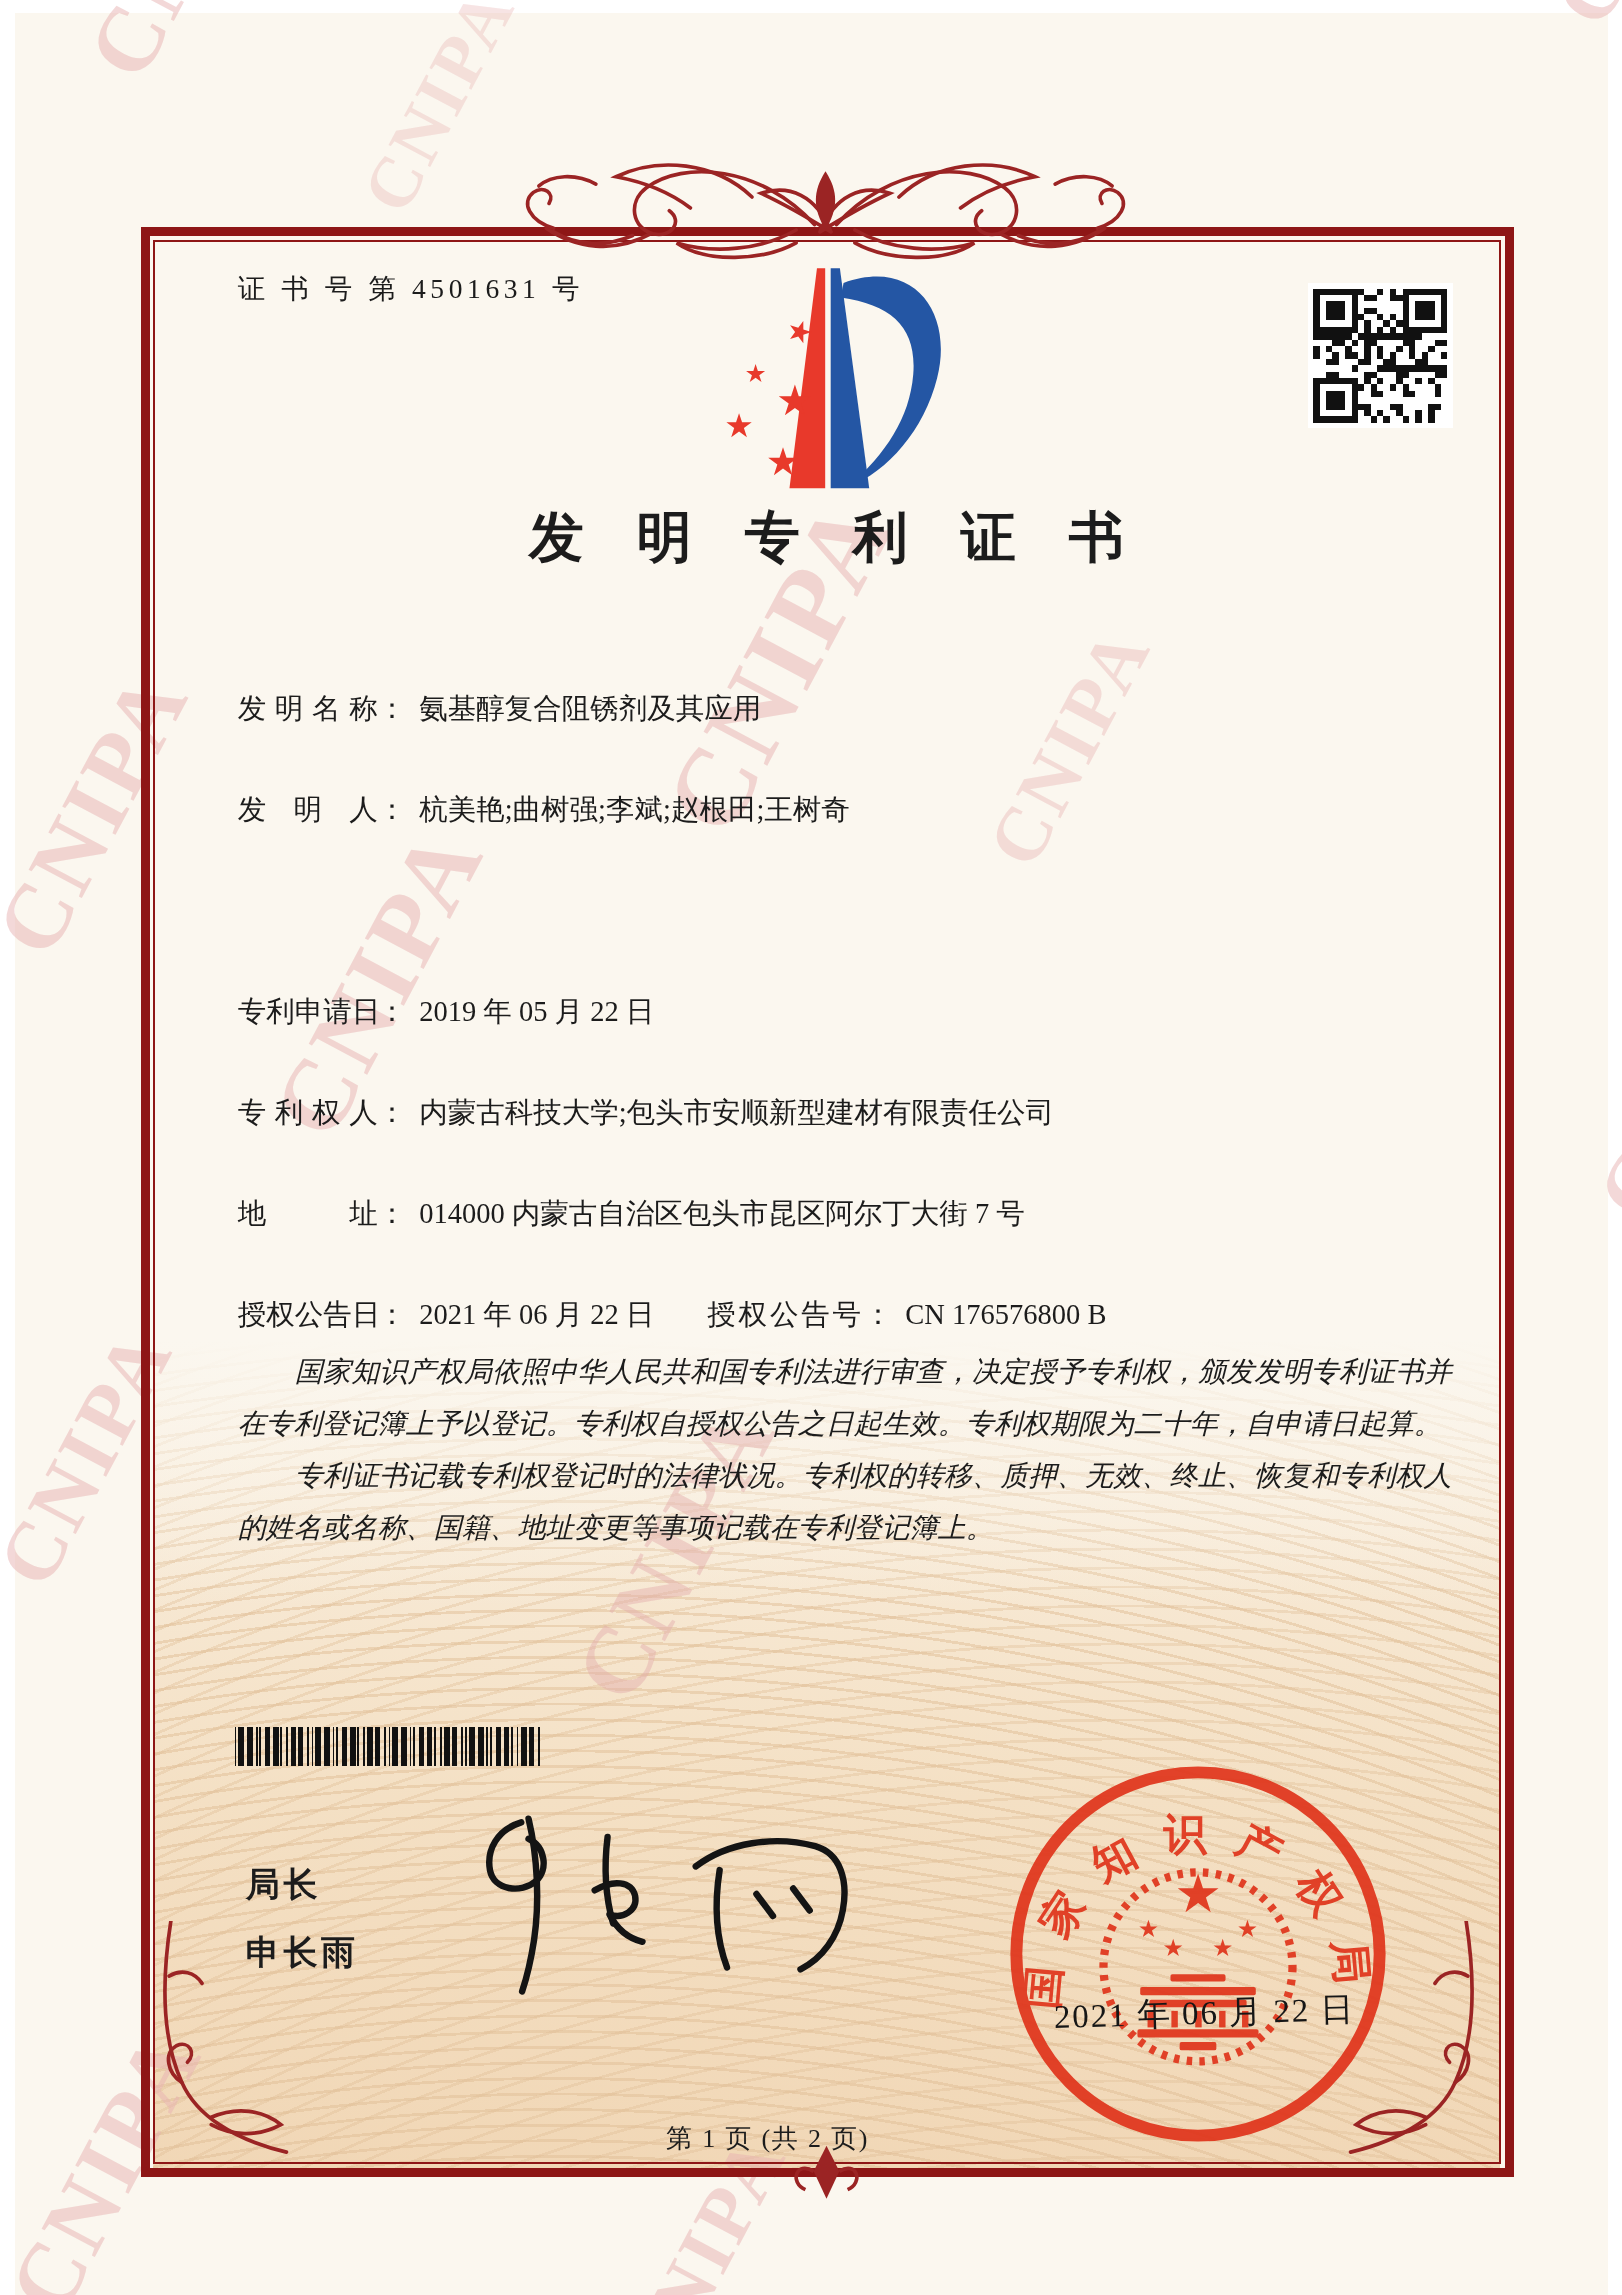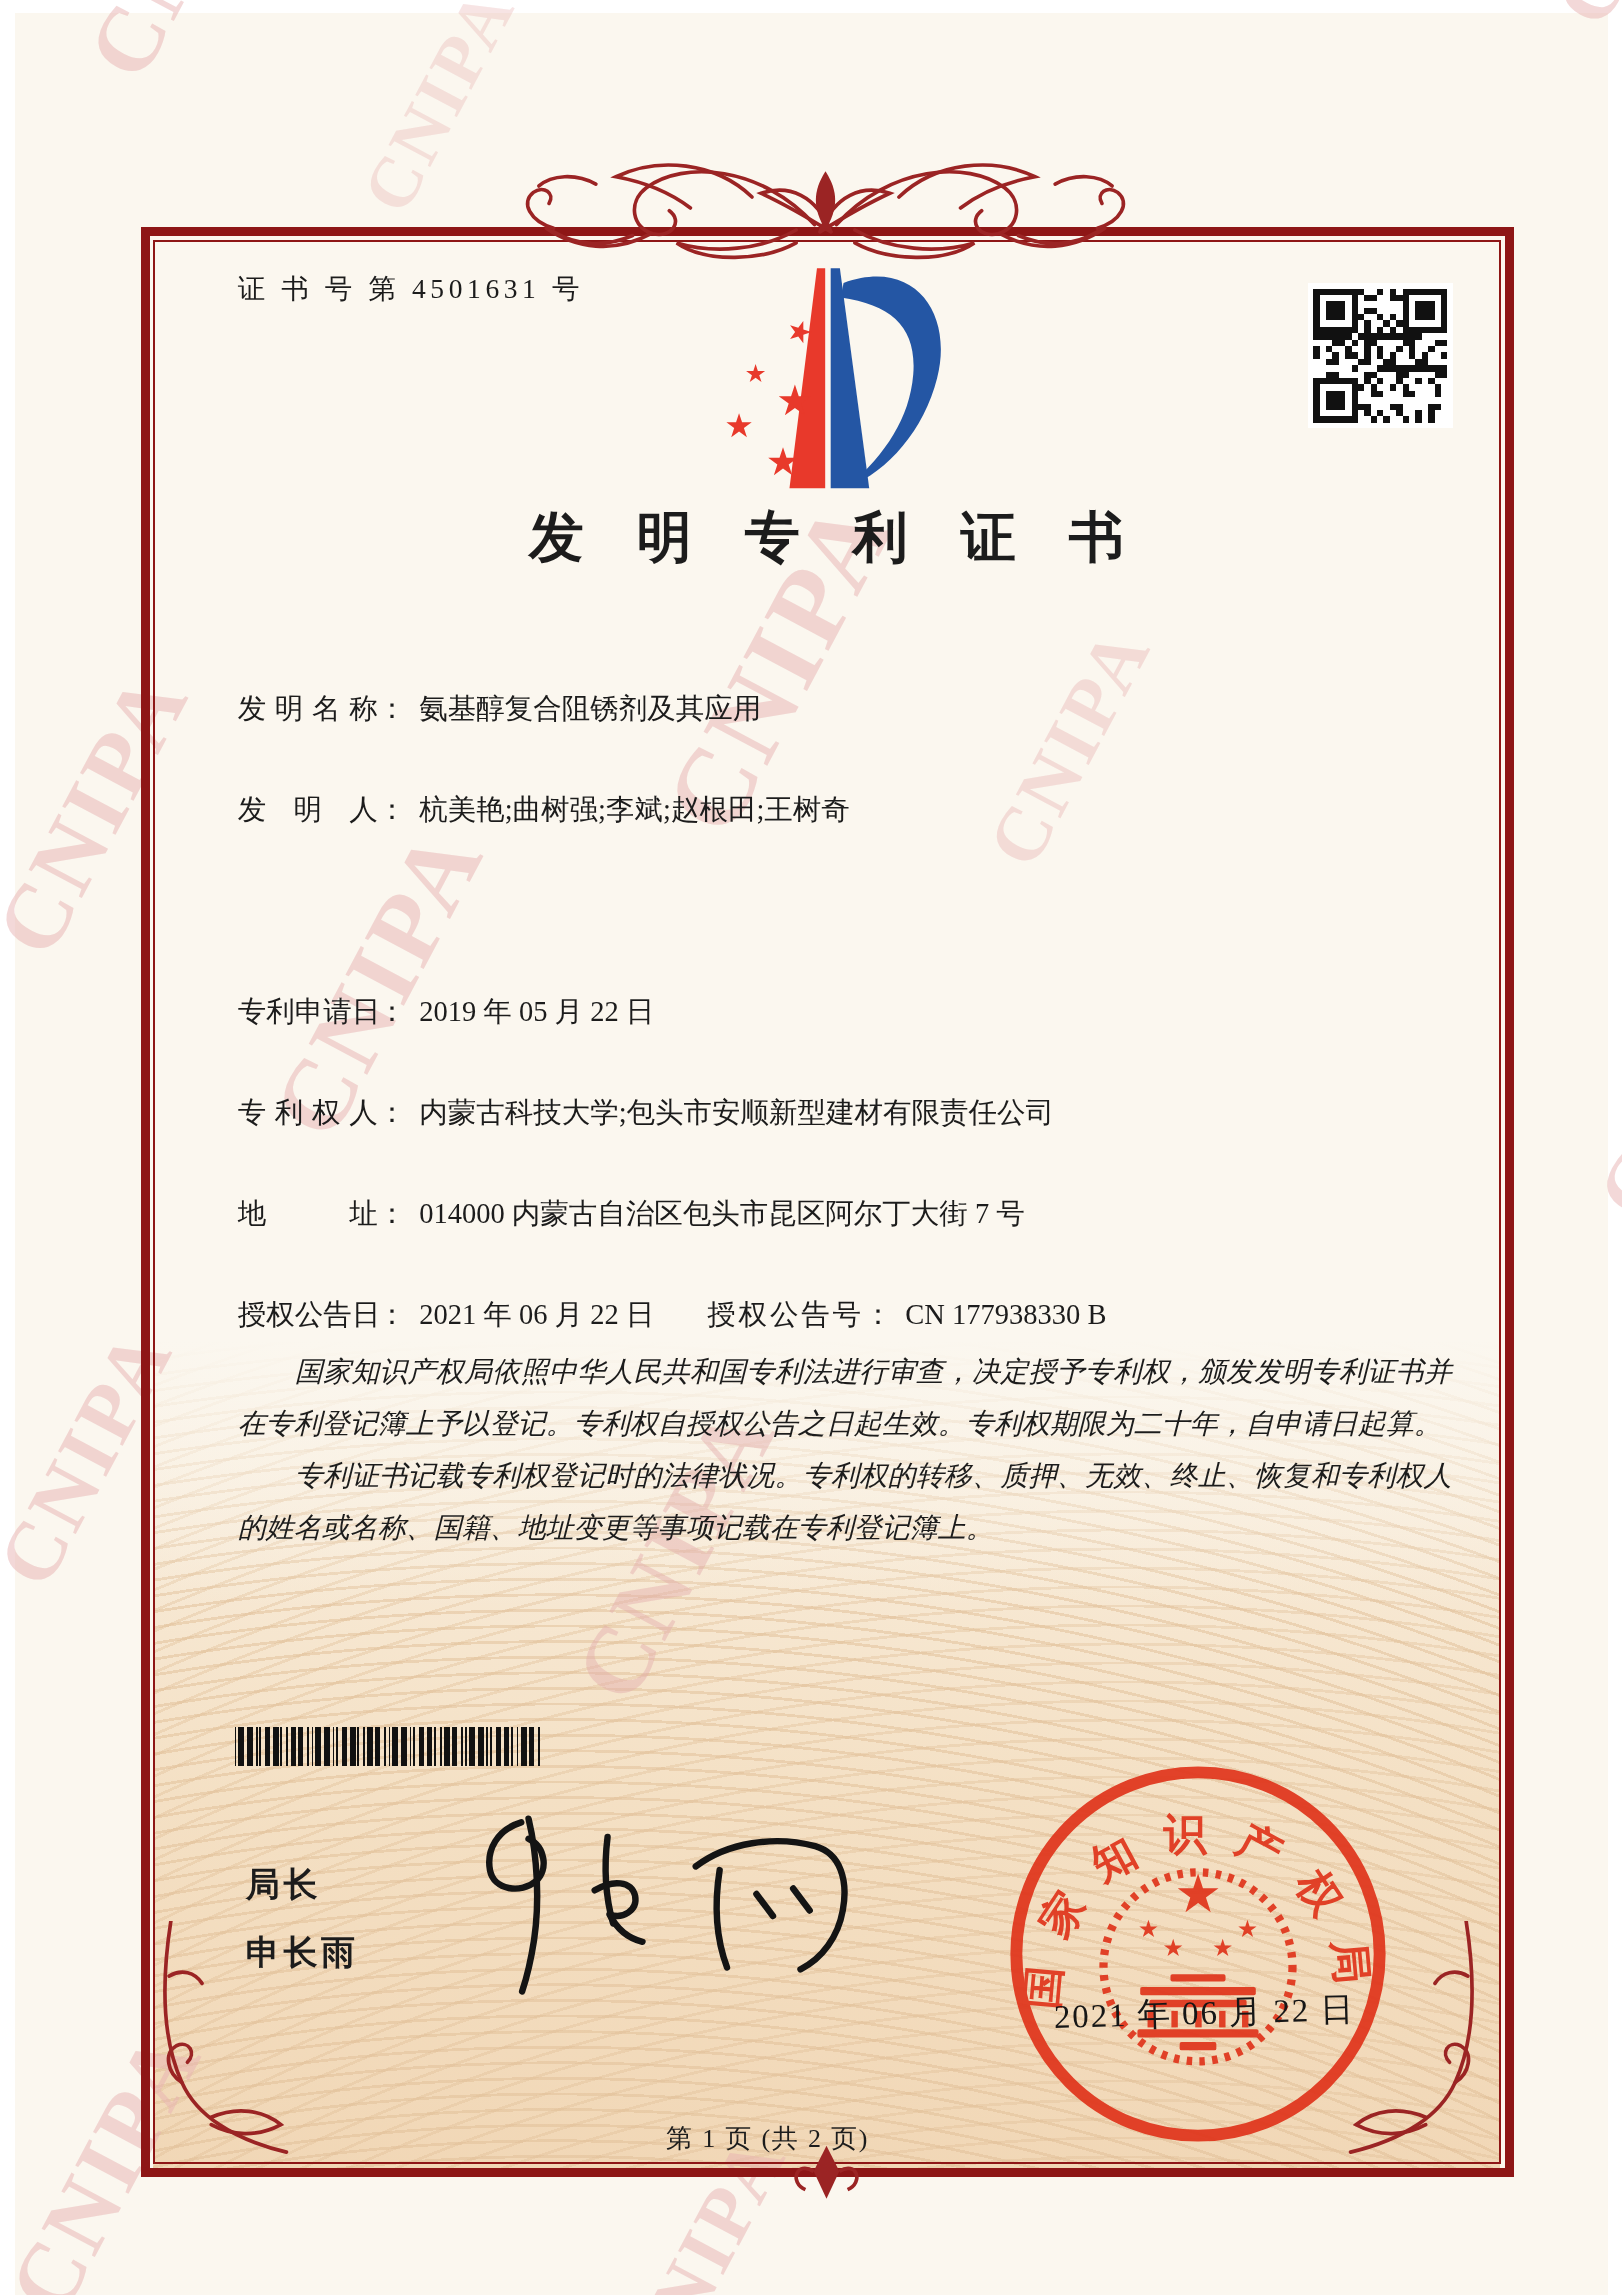--- a/index.html
+++ b/index.html
@@ -604,21 +604,21 @@
     <div class="frow" style="top:979px;">
       <span class="flabel">专利申请日</span><span class="fcolon">：</span><span class="fvalue">2019 年 05 月 22 日</span>
     </div>
     <div class="frow" style="top:1080px;">
       <span class="flabel">专利权人</span><span class="fcolon">：</span><span class="fvalue">内蒙古科技大学;包头市安顺新型建材有限责任公司</span>
     </div>
     <div class="frow" style="top:1181px;">
       <span class="flabel">地址</span><span class="fcolon">：</span><span class="fvalue">014000  内蒙古自治区包头市昆区阿尔丁大街 7 号</span>
     </div>
     <div class="frow" style="top:1282px;">
-      <span class="flabel">授权公告日</span><span class="fcolon">：</span><span class="fvalue">2021 年 06 月 22 日</span><span class="flabel2">授权公告号</span><span class="fcolon">：</span><span class="fvalue">CN 177938330 B</span>
+      <span class="flabel">授权公告日</span><span class="fcolon">：</span><span class="fvalue">2021 年 06 月 22 日</span><span class="flabel2">授权公告号</span><span class="fcolon">：</span><span class="fvalue">CN 176576800 B</span>
     </div>
 
     <div class="body-text">
       <p>国家知识产权局依照中华人民共和国专利法进行审查，决定授予专利权，颁发发明专利证书并在专利登记簿上予以登记。专利权自授权公告之日起生效。专利权期限为二十年，自申请日起算。</p>
       <p>专利证书记载专利权登记时的法律状况。专利权的转移、质押、无效、终止、恢复和专利权人的姓名或名称、国籍、地址变更等事项记载在专利登记簿上。</p>
     </div>
 
     <div class="barcode" id="barcode"><span class="bar" style="width: 1.8px; margin-right: 1.8px;"></span><span class="bar" style="width: 5.5px; margin-right: 3.7px;"></span><span class="bar" style="width: 5.5px; margin-right: 2.8px;"></span><span class="bar" style="width: 1.8px; margin-right: 1.8px;"></span><span class="bar" style="width: 1.8px; margin-right: 3.7px;"></span><span class="bar" style="width: 5.5px; margin-right: 2.8px;"></span><span class="bar" style="width: 5.5px; margin-right: 1.8px;"></span><span class="bar" style="width: 1.8px; margin-right: 3.7px;"></span><span class="bar" style="width: 1.8px; margin-right: 2.8px;"></span><span class="bar" style="width: 5.5px; margin-right: 1.8px;"></span><span class="bar" style="width: 5.5px; margin-right: 3.7px;"></span><span class="bar" style="width: 1.8px; margin-right: 2.8px;"></span><span class="bar" style="width: 1.8px; margin-right: 1.8px;"></span><span class="bar" style="width: 5.5px; margin-right: 3.7px;"></span><span class="bar" style="width: 5.5px; margin-right: 2.8px;"></span><span class="bar" style="width: 1.8px; margin-right: 1.8px;"></span><span class="bar" style="width: 1.8px; margin-right: 3.7px;"></span><span class="bar" style="width: 5.5px; margin-right: 2.8px;"></span><span class="bar" style="width: 5.5px; margin-right: 1.8px;"></span><span class="bar" style="width: 1.8px; margin-right: 3.7px;"></span><span class="bar" style="width: 1.8px; margin-right: 2.8px;"></span><span class="bar" style="width: 5.5px; margin-right: 1.8px;"></span><span class="bar" style="width: 5.5px; margin-right: 3.7px;"></span><span class="bar" style="width: 1.8px; margin-right: 2.8px;"></span><span class="bar" style="width: 1.8px; margin-right: 1.8px;"></span><span class="bar" style="width: 5.5px; margin-right: 3.7px;"></span><span class="bar" style="width: 5.5px; margin-right: 2.8px;"></span><span class="bar" style="width: 1.8px; margin-right: 1.8px;"></span><span class="bar" style="width: 1.8px; margin-right: 3.7px;"></span><span class="bar" style="width: 5.5px; margin-right: 2.8px;"></span><span class="bar" style="width: 5.5px; margin-right: 1.8px;"></span><span class="bar" style="width: 1.8px; margin-right: 3.7px;"></span><span class="bar" style="width: 1.8px; margin-right: 2.8px;"></span><span class="bar" style="width: 5.5px; margin-right: 1.8px;"></span><span class="bar" style="width: 5.5px; margin-right: 3.7px;"></span><span class="bar" style="width: 1.8px; margin-right: 2.8px;"></span><span class="bar" style="width: 1.8px; margin-right: 1.8px;"></span><span class="bar" style="width: 5.5px; margin-right: 3.7px;"></span><span class="bar" style="width: 5.5px; margin-right: 2.8px;"></span><span class="bar" style="width: 1.8px; margin-right: 1.8px;"></span><span class="bar" style="width: 1.8px; margin-right: 3.7px;"></span><span class="bar" style="width: 5.5px; margin-right: 2.8px;"></span><span class="bar" style="width: 5.5px; margin-right: 1.8px;"></span><span class="bar" style="width: 1.8px; margin-right: 3.7px;"></span><span class="bar" style="width: 1.8px; margin-right: 2.8px;"></span><span class="bar" style="width: 5.5px; margin-right: 1.8px;"></span><span class="bar" style="width: 5.5px; margin-right: 3.7px;"></span><span class="bar" style="width: 1.8px; margin-right: 2.8px;"></span></div>
 
     <div class="signer-title">局长</div>

